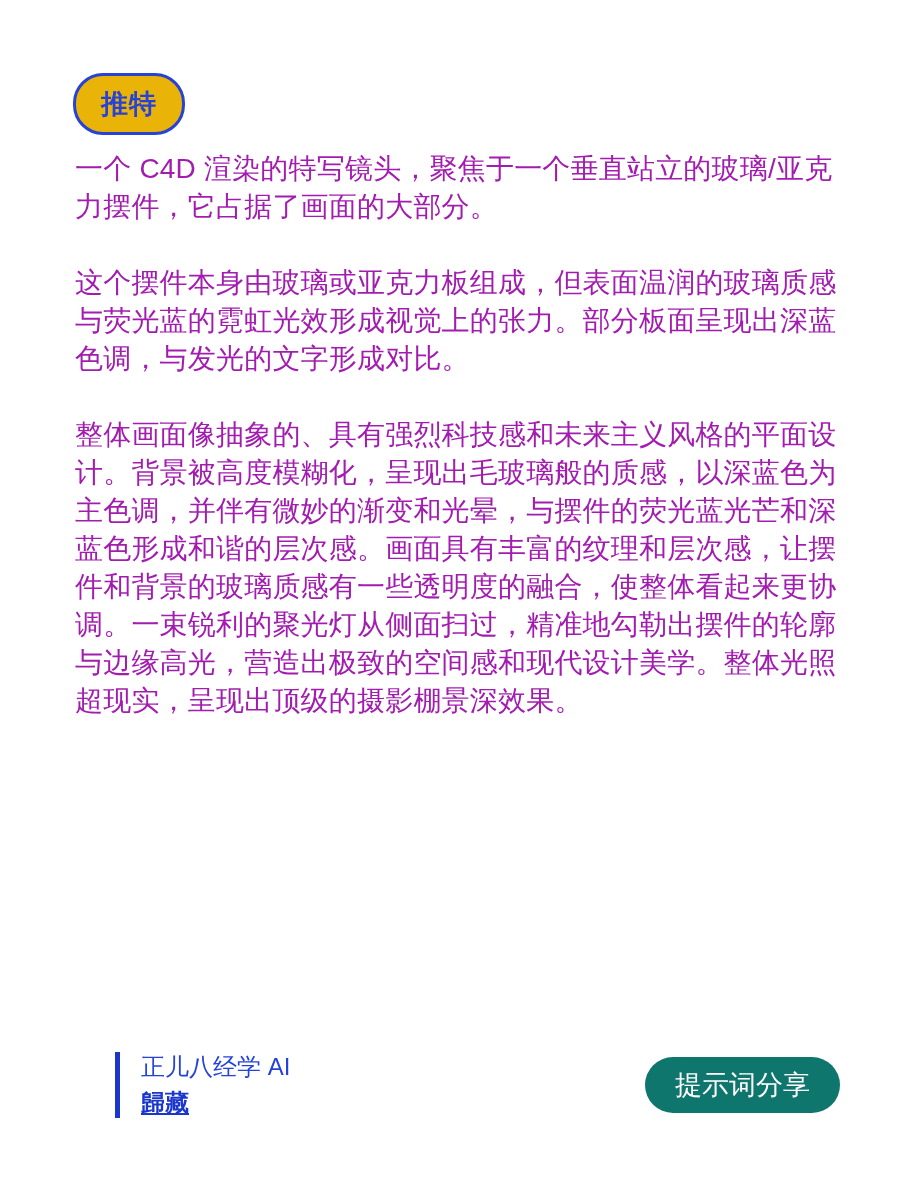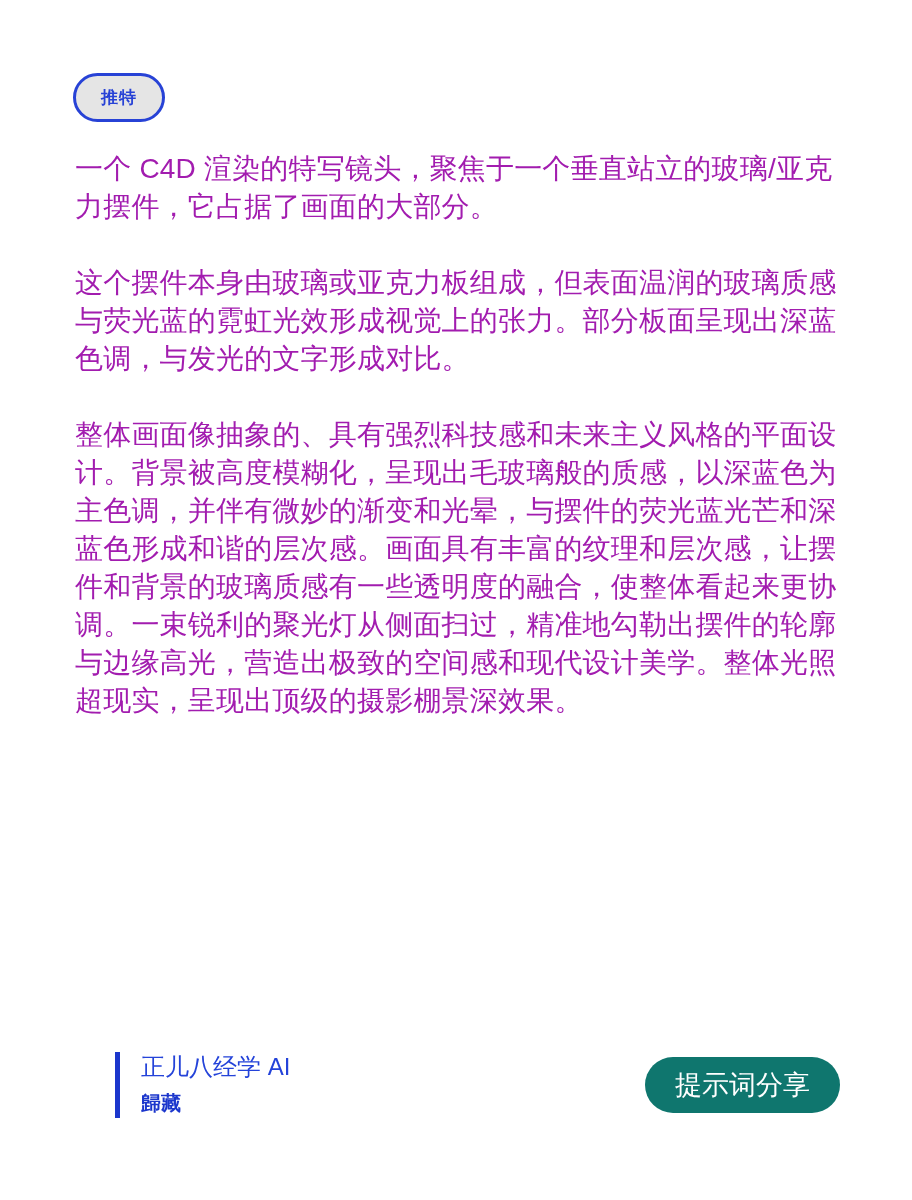--- a/index.html
+++ b/index.html
@@ -20,24 +20,24 @@
     position: absolute;
     left: 73px;
     top: 73px;
     display: inline-flex;
     align-items: center;
     justify-content: center;
     padding: 10px 25px;
     border: 3px solid #2742d6;
     border-radius: 30px;
     color: #2742d6;
-    font-size: 17px;
+    font-size: 27px;
     font-weight: 600;
     letter-spacing: 1px;
-    background: #e5e5e5;
+    background: #eab308;
     box-sizing: border-box;
   }
   
   .content {
     position: absolute;
     left: 75px;
     top: 150px;
     width: 770px;
   }
   .content p {
@@ -66,23 +66,24 @@
   }
   .attribution .source {
     color: #2443d9;
     font-size: 24px;
     font-weight: 400;
     line-height: 30px;
     margin-bottom: 6px;
   }
   .attribution .author {
     color: #1b36cc;
-    font-size: 20px;
+    font-size: 24px;
     font-weight: 700;
     line-height: 30px;
+    text-decoration: underline;
   }
   .share-button {
     min-width: 168px;
     height: 56px;
     padding: 0 30px;
     border: none;
     border-radius: 28px;
     background: #0f766e;
     color: #ffffff;
     font-size: 27px;

